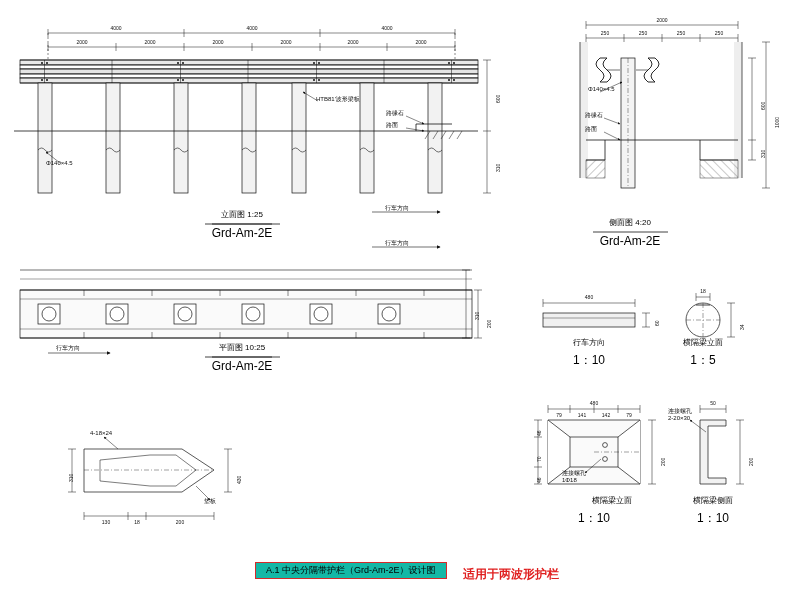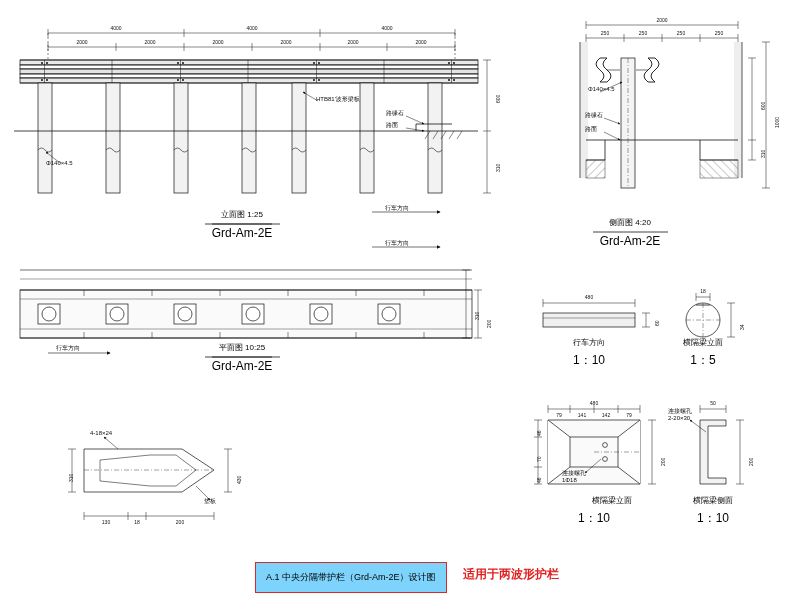--- a/index.html
+++ b/index.html
@@ -12,22 +12,22 @@
     position:relative;
   }
   .sheet{position:absolute;left:0;top:0;width:787px;height:500px;}
   svg{position:absolute;left:0;top:0;}
   .lbl{position:absolute;font-size:6px;line-height:1.1;white-space:nowrap;color:#111;}
   .dimtxt{position:absolute;font-size:5px;color:#111;white-space:nowrap;transform:translateX(-50%);}
   .vtxt{position:absolute;font-size:5px;color:#111;white-space:nowrap;transform-origin:0 0;}
   .title{position:absolute;text-align:center;font-size:8px;white-space:nowrap;transform:translateX(-50%);line-height:1.35;}
   .title .t2{font-size:12px;margin-top:34px;}
   .capbox{
-    position:absolute;border:1.5px solid #d42a2a;background:#7dd3fc;
-    font-size:9px;color:#000;padding:8px 10px;white-space:nowrap;
+    position:absolute;border:1.5px solid #d42a2a;background:#14b8a6;
+    font-size:9px;color:#000;padding:1px 10px;white-space:nowrap;
   }
   .redtxt{position:absolute;color:#e02020;font-size:12px;white-space:nowrap;font-weight:bold;}
 </style>
 </head>
 <body>
 
 <div class="sheet">
 
 <svg width="787" height="599">
   <defs>

